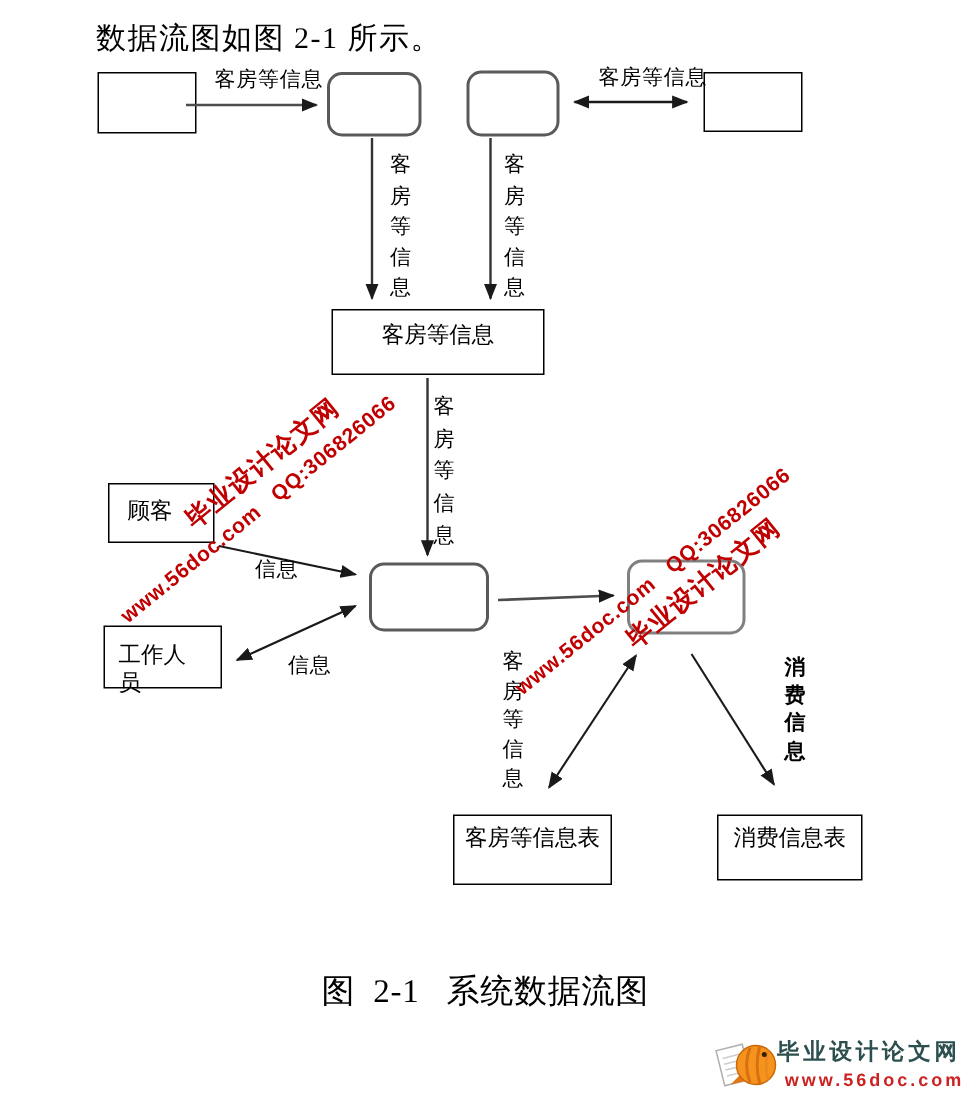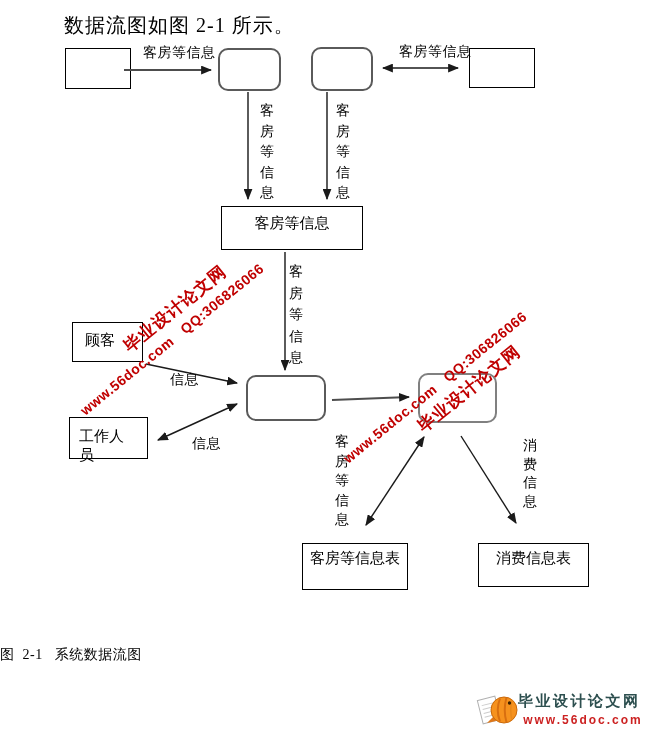--- a/index.html
+++ b/index.html
@@ -26,33 +26,33 @@
     position:absolute; font-size:14px; white-space:nowrap; z-index:3;
     letter-spacing:0.5px;
   }
   .vlabel {
     position:absolute; width:18px; font-size:14px; word-break:break-all;
     text-align:center; z-index:3;
   }
   .lh20 { line-height:20.5px; }
   .lh21 { line-height:21.5px; }
   .lh19 { line-height:19.5px; }
-  .lh18 { line-height:18.5px; }
+  .lh18 { line-height:18.5px;font-weight:bold; }
   .txt-center { text-align:center; padding-top:7px; }
   .store-text { text-align:center; padding-top:5px; }
   .wm {
     position:absolute; color:#c00000; font-weight:bold; white-space:nowrap;
     transform:rotate(-39deg); transform-origin:0 50%; z-index:5;
     font-family:"Liberation Sans","DejaVu Sans",sans-serif;
   }
   .wm-name { font-size:17px; letter-spacing:1px; }
   .wm-site { font-size:14px; letter-spacing:0.5px; }
   .caption {
-    position:absolute; left:0; top:646px; width:647px; 
-    font-size:14px; letter-spacing:0.5px; z-index:1;
+    position:absolute; left:0; top:646px; width:647px; text-align:center;
+    font-size:22px; letter-spacing:0.5px; z-index:1;
   }
   .logo { position:absolute; left:476px; top:689px; z-index:4; }
   .logo-icon { position:absolute; left:0; top:0; }
   .logo-text { position:absolute; left:42px; top:3px; width:130px; }
   .logo-name {
     color:#2d4f4f; font-weight:bold; font-size:15px; letter-spacing:2.5px;
     white-space:nowrap; font-family:"Liberation Sans","DejaVu Sans",sans-serif;
   }
   .logo-url {
     color:#cc2222; font-weight:bold; font-size:12px; letter-spacing:2px;
@@ -90,21 +90,21 @@
 
 <div class="box txt-center" style="left:221px; top:206px; width:142px; height:44px;">客房等信息</div>
 
 <div class="box" style="left:72px; top:322px; width:71px; height:40px; padding:8px 0 0 12px;">顾客</div>
 <div class="box" style="left:69px; top:417px; width:79px; height:42px; padding:9px 16px 0 9px;">工作人员</div>
 
 <div class="rbox" style="left:246px; top:375px; width:80px; height:46px;"></div>
 <div class="rbox light" style="left:418px; top:373px; width:79px; height:50px;"></div>
 
 <div class="box store-text" style="left:302px; top:543px; width:106px; height:47px;text-align:center;">客房等信息表</div>
-<div class="box store-text" style="left:478px; top:543px; width:111px; height:44px;">消费信息表</div>
+<div class="box store-text" style="left:478px; top:543px; width:97px; height:44px;">消费信息表</div>
 
 <div class="hlabel" style="left:143px; top:44px;">客房等信息</div>
 <div class="hlabel" style="left:399px; top:43px;">客房等信息</div>
 <div class="hlabel" style="left:170px; top:371px;">信息</div>
 <div class="hlabel" style="left:192px; top:435px;">信息</div>
 
 <div class="vlabel lh20" style="left:258px; top:101px;">客房等信息</div>
 <div class="vlabel lh20" style="left:334px; top:101px;">客房等信息</div>
 <div class="vlabel lh21" style="left:287px; top:261px;">客房等信息</div>
 <div class="vlabel lh19" style="left:333px; top:432px;">客房等信息</div>

